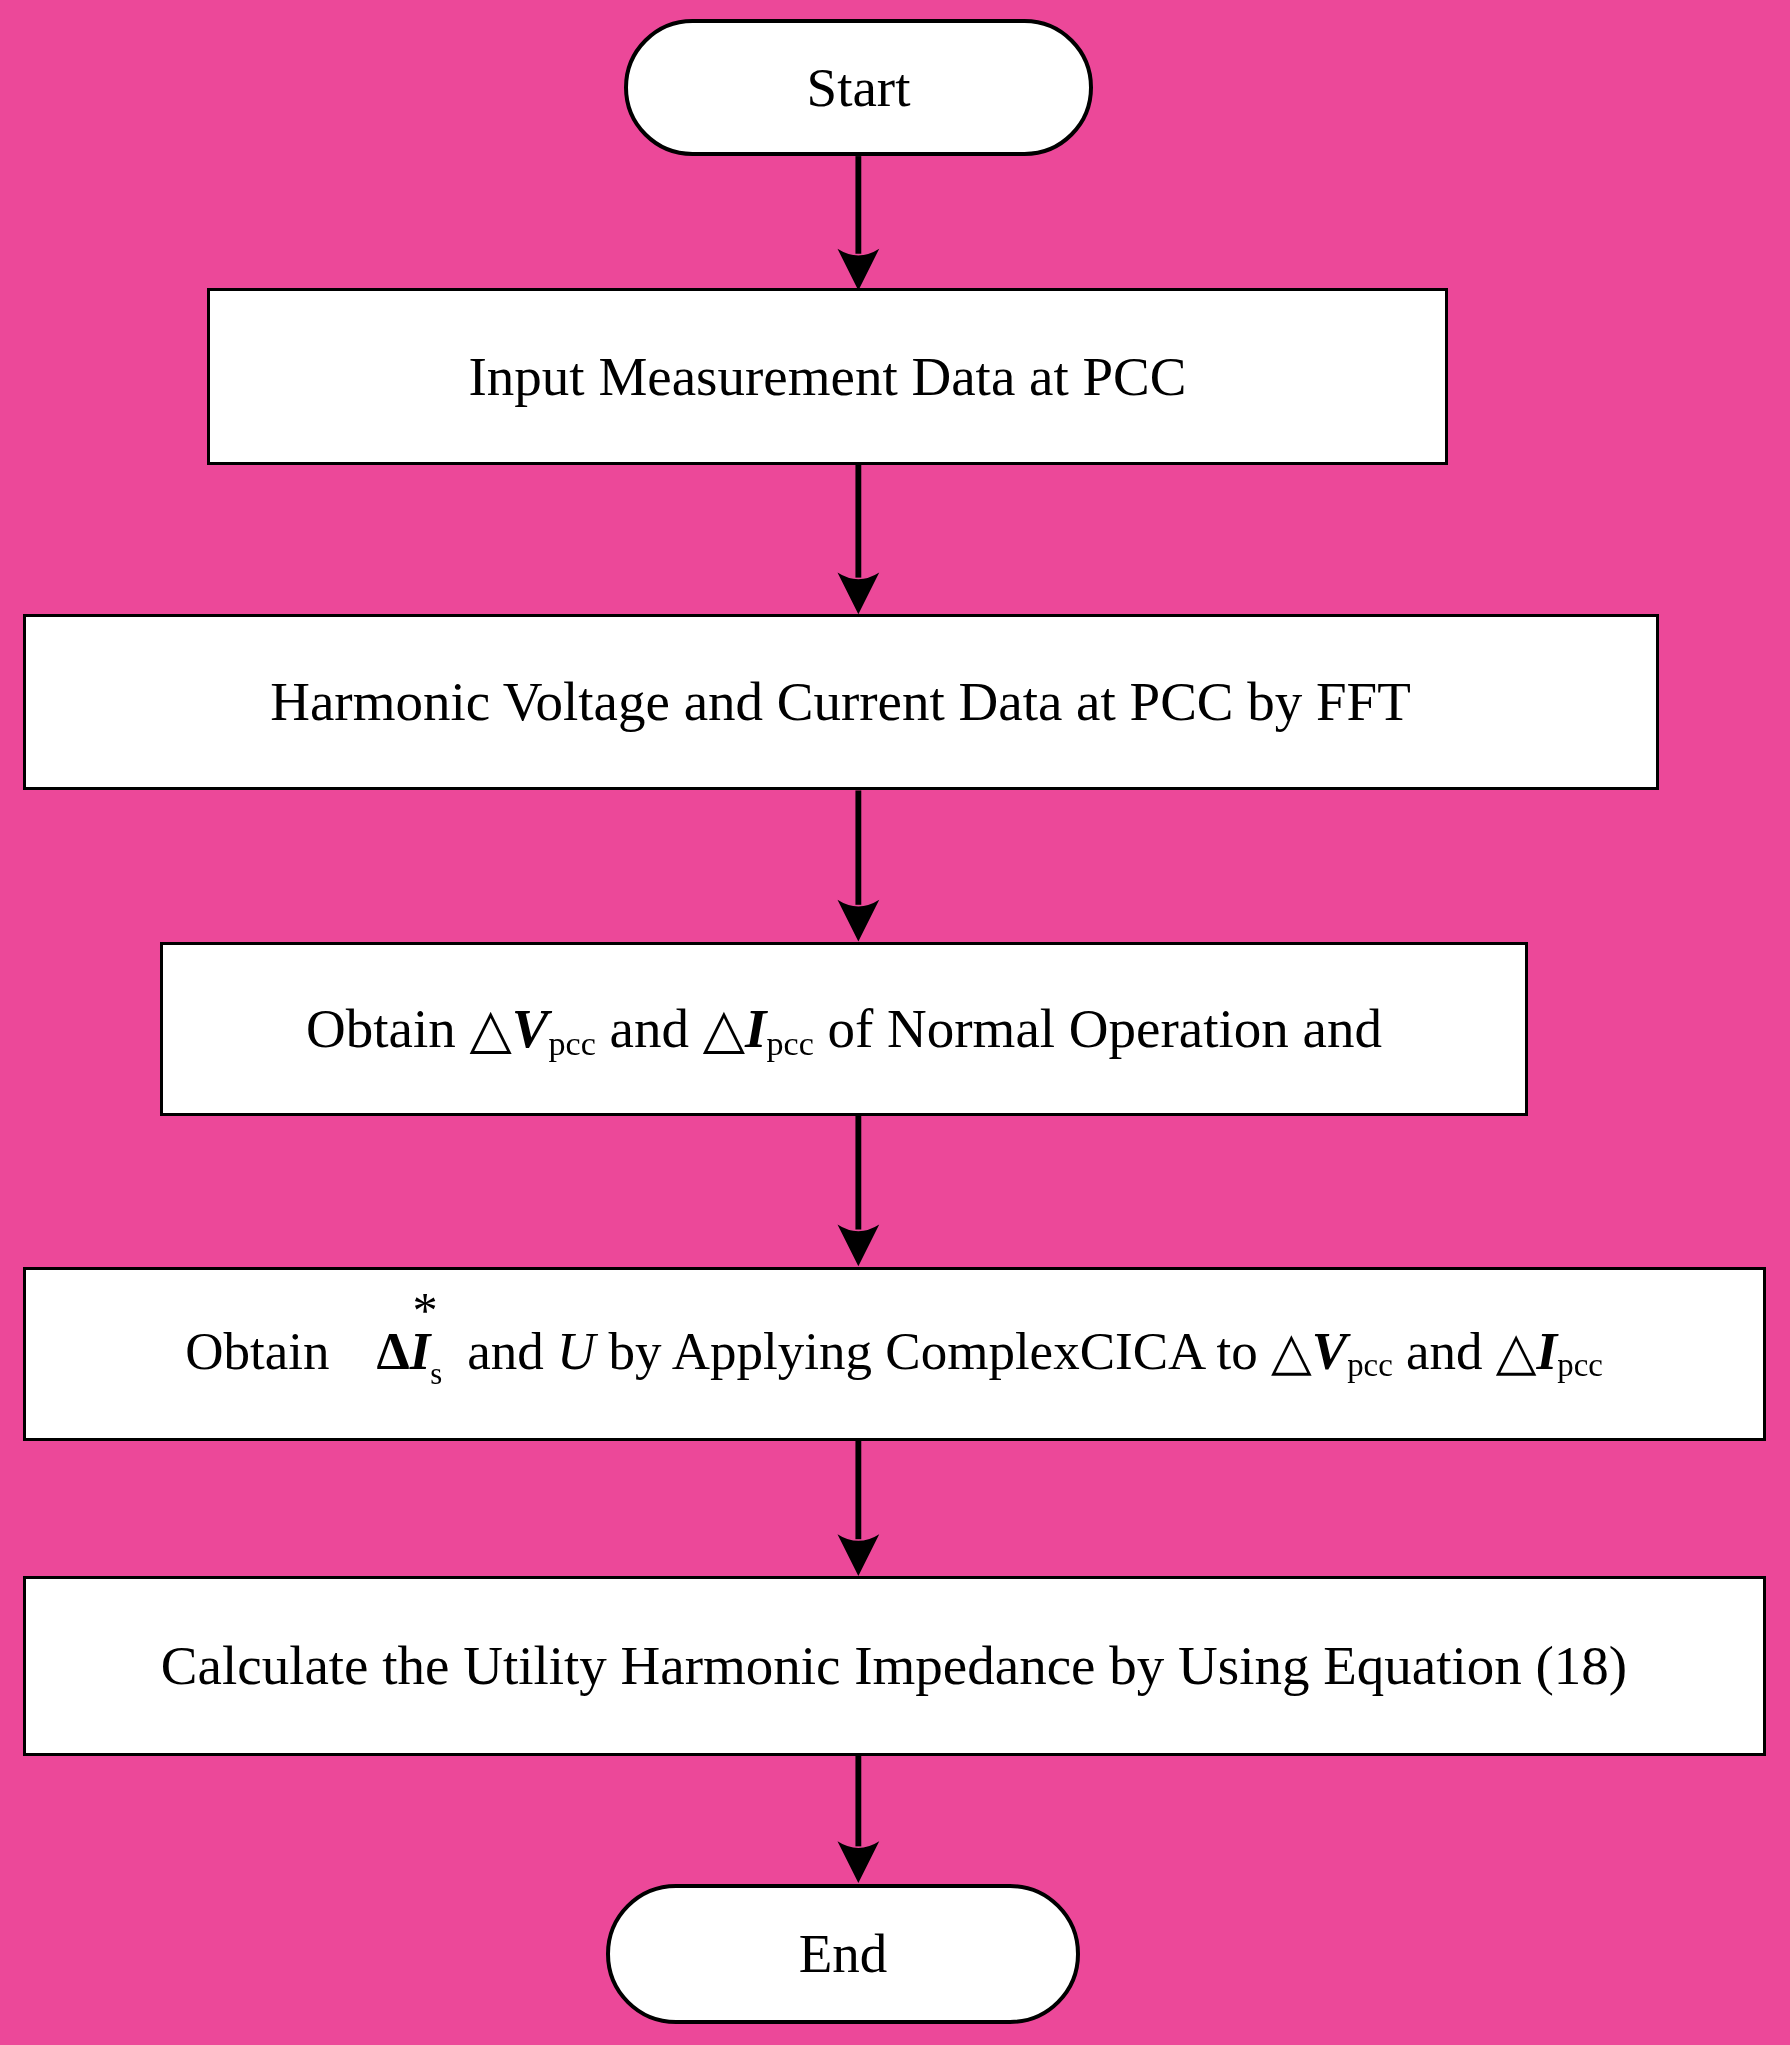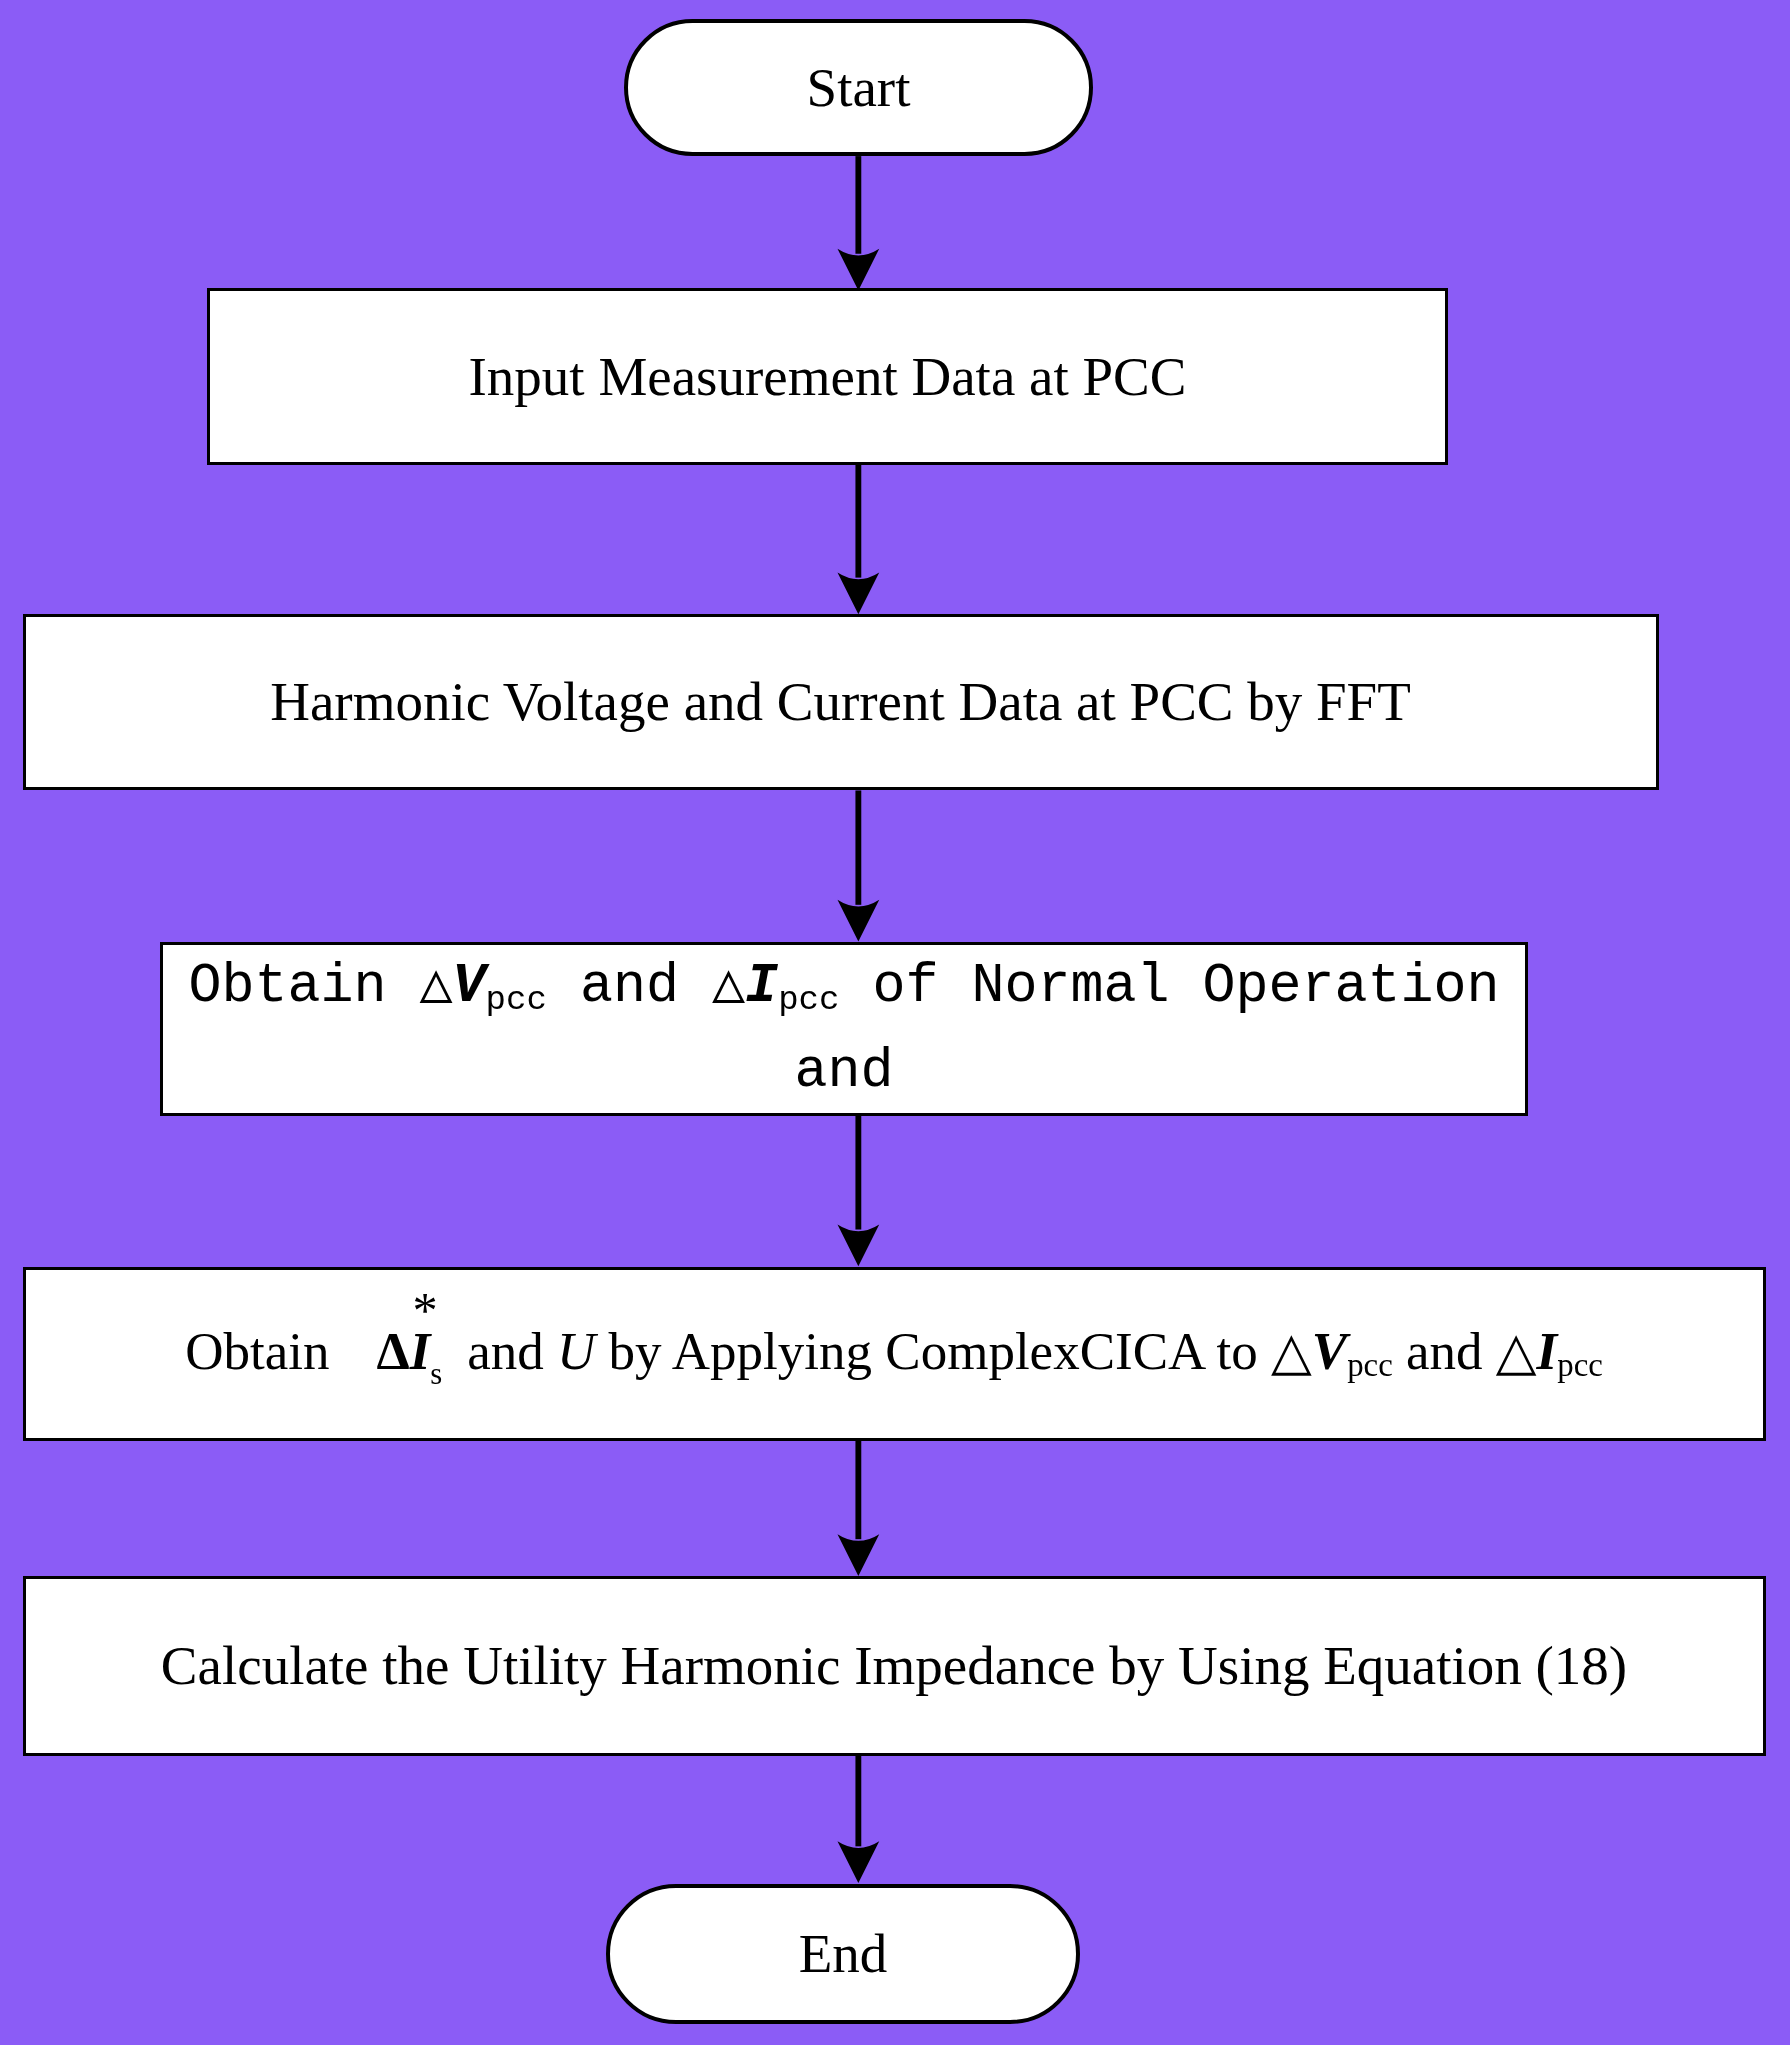--- a/index.html
+++ b/index.html
@@ -4,21 +4,21 @@
 <style>
   html, body {
     margin: 0;
     padding: 0;
     background: #ffffff;
   }
   .canvas {
     position: relative;
     width: 1791px;
     height: 2045px;
-    background: #8b5cf6;
+    background: #ec4899;
     color: #000000;
     font-family: "Liberation Serif", "DejaVu Serif", serif;
     overflow: hidden;
   }
   .arrows {
     position: absolute;
     left: 0;
     top: 0;
   }
   .node {
@@ -34,21 +34,21 @@
     line-height: 1.55;
     padding: 0 8.3px;
   }
   .pill {
     border-width: 4.2px;
     border-radius: 75px;
   }
   .pos-start { left: 624px; top: 19px;   width: 469px;  height: 137px; }
   .pos-step1 { left: 207px; top: 288px;  width: 1241px; height: 177px; }
   .pos-step2 { left: 22.5px;  top: 614px;  width: 1636px; height: 176px; }
-  .pos-step3 { left: 160px; top: 942px; width: 1368px; height: 174px; font-family: Liberation Mono, monospace; }
+  .pos-step3 { left: 160px; top: 942px; width: 1368px; height: 174px; }
   .pos-step4 { left: 22.5px;  top: 1267px; width: 1743px; height: 174px; font-size: 53px; }
   .pos-step5 { left: 22.5px;  top: 1576px; width: 1743px; height: 180px; }
   .pos-end   { left: 606px; top: 1884px; width: 474px;  height: 140px; }
 
   .tri  { font-style: normal; font-weight: normal; }
   .bi   { font-weight: bold; font-style: italic; }
   .it   { font-style: italic; }
   .vsub { font-size: 0.62em; vertical-align: -0.22em; letter-spacing: 0; }
   .pre  { white-space: pre-wrap; }
 

